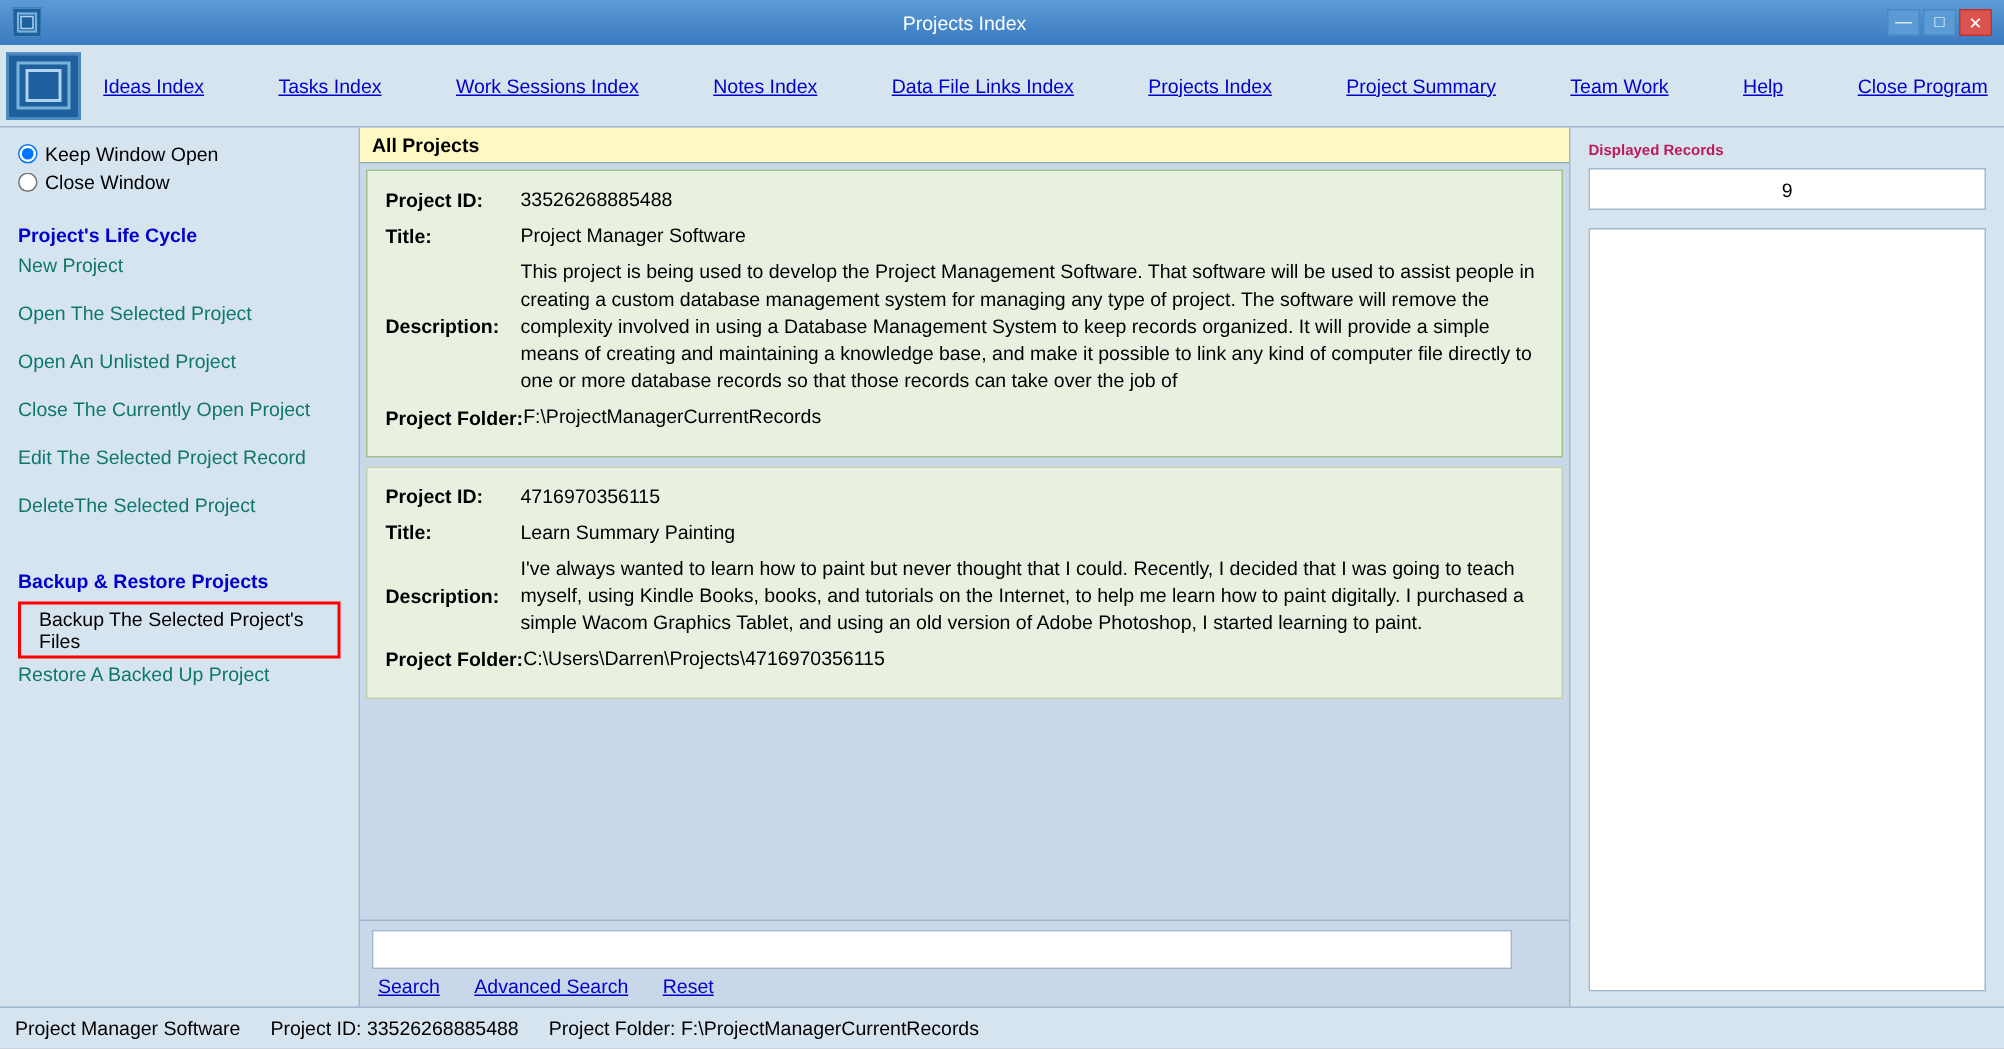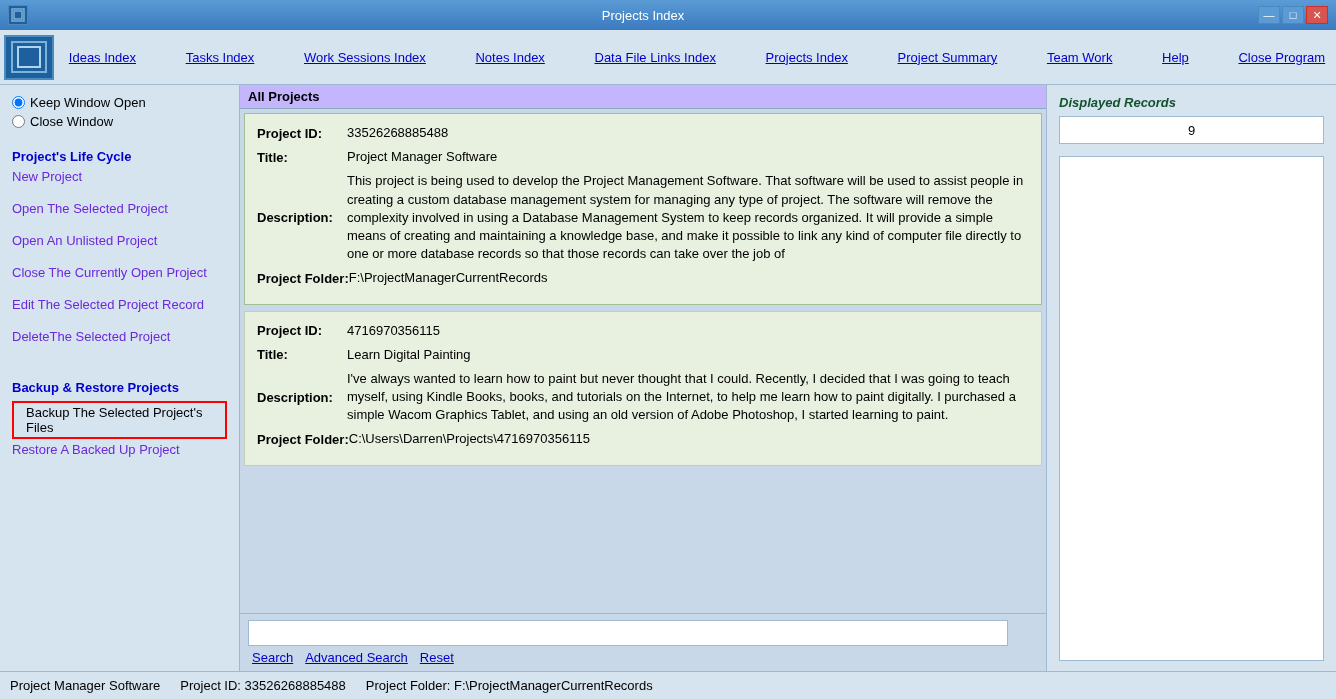--- a/index.html
+++ b/index.html
@@ -144,21 +144,21 @@
     .sidebar-radio input[type="radio"] {
       cursor: pointer;
     }
     .sidebar-section-title {
       color: #0000cc;
       font-weight: bold;
       margin: 20px 0 4px 0;
       font-size: 13px;
     }
     .sidebar-link {
-      color: #6d28d9;
+      color: #0f766e;
       text-decoration: none;
       display: block;
       padding: 1px 0;
       cursor: pointer;
       font-size: 13px;
     }
     .sidebar-link.highlighted {
       border: 2px solid red;
       padding: 2px 12px;
       color: #000;
@@ -169,21 +169,21 @@
 
     
     .projects-area {
       flex: 1;
       display: flex;
       flex-direction: column;
       overflow: hidden;
       background: #c8d8e8;
     }
     .projects-header {
-      background: #c4b5fd;
+      background: #fef9c3;
       padding: 4px 8px;
       font-weight: bold;
       font-size: 13px;
       border-bottom: 1px solid #8aaac0;
       flex-shrink: 0;
     }
     .projects-list {
       flex: 1;
       overflow-y: scroll;
       padding: 4px;
@@ -222,21 +222,21 @@
     }
     .search-input-container {
       background: white;
       border: 1px solid #a0b8d0;
       height: 26px;
       width: 760px;
       margin-bottom: 4px;
     }
     .search-links {
       display: flex;
-      gap: 12px;
+      gap: 23px;
       padding-left: 4px;
     }
     .search-link {
       color: #0000cc;
       text-decoration: underline;
       cursor: pointer;
       font-size: 13px;
     }
 
     
@@ -244,24 +244,23 @@
       width: 290px;
       background: #d6e4f0;
       border-left: 1px solid #a0b8d0;
       padding: 10px 12px;
       flex-shrink: 0;
       display: flex;
       flex-direction: column;
     }
     .right-section-title {
       font-weight: bold;
-      font-size: 13px;
+      font-size: 10px;
       margin-bottom: 6px;
-      color: #14532d;
-      font-style: italic;
+      color: #be185d;
     }
     .right-value-box {
       background: white;
       border: 1px solid #a0b8d0;
       height: 28px;
       display: flex;
       align-items: center;
       justify-content: center;
       font-size: 13px;
       margin-bottom: 12px;
@@ -374,21 +373,21 @@
       <span class="project-value">F:\ProjectManagerCurrentRecords</span>
     </div>
   </div>
         <div class="project-card">
     <div class="project-field">
       <span class="project-label">Project ID:</span>
       <span class="project-value">4716970356115</span>
     </div>
     <div class="project-field">
       <span class="project-label">Title:</span>
-      <span class="project-value">Learn Digital Painting</span>
+      <span class="project-value">Learn Summary Painting</span>
     </div>
     <div class="project-field">
       <span class="project-label">Description:</span>
       <span class="project-value">I've always wanted to learn how to paint but never thought that I could. Recently, I decided that I was going to teach myself, using Kindle Books, books, and tutorials on the Internet, to help me learn how to paint digitally. I purchased a simple Wacom Graphics Tablet, and using an old version of Adobe Photoshop, I started learning to paint.</span>
     </div>
     <div class="project-field">
       <span class="project-label">Project Folder:</span>
       <span class="project-value">C:\Users\Darren\Projects\4716970356115</span>
     </div>
   </div>

